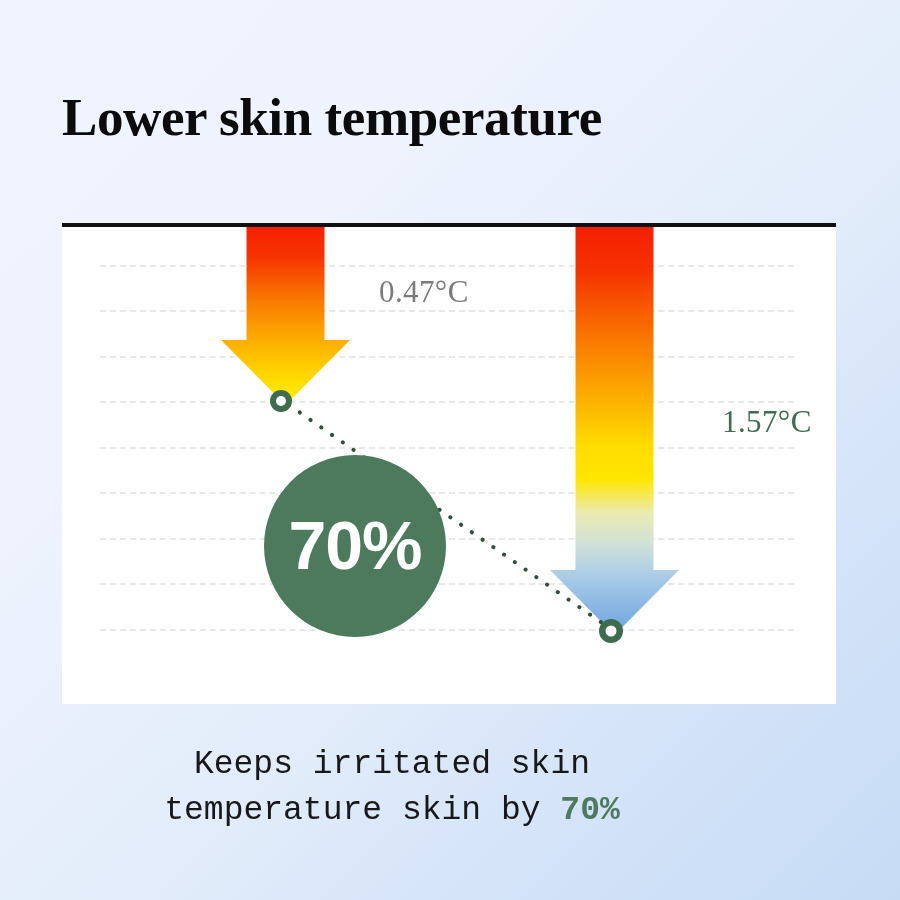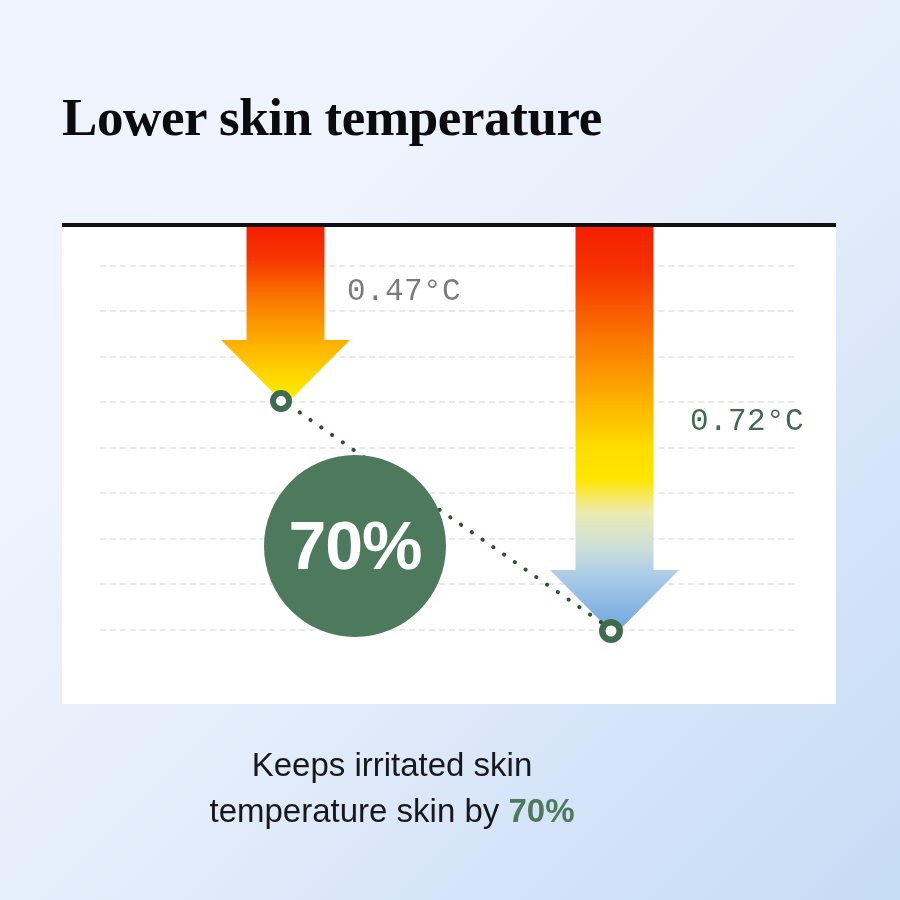--- a/index.html
+++ b/index.html
@@ -69,24 +69,25 @@
   }
 
   
   .arrow {
     position: absolute;
   }
 
   
   .value-label {
     position: absolute;
-    font-family: Liberation Mono, monospace;
+    font-family: Liberation Serif, serif;
     font-size: 31px;
     letter-spacing: 0.4px;
     white-space: nowrap;
+    margin-left: 32px;
   }
   #label-left {
     left: 347px;
     top: 274px;
     color: #7b7b7b;
   }
   #label-right {
     left: 690px;
     top: 404px;
     color: #426a51;
@@ -125,21 +126,21 @@
     margin-top: -2px;
   }
 
   
   #caption {
     position: absolute;
     left: 0;
     top: 742px;
     width: 784px;
     text-align: center;
-    font-family: Liberation Sans, sans-serif;
+    font-family: Liberation Mono, monospace;
     font-size: 33px;
     line-height: 46px;
     color: #17181a;
   }
   #caption-highlight {
     color: #4d7a5c;
     font-weight: 700;
   }
 </style>
 </head>
@@ -204,21 +205,21 @@
     <line x1="289" y1="405" x2="608" y2="627" stroke="#2f4f3c" stroke-width="4" stroke-linecap="round" stroke-dasharray="0.1 13"></line>
 
     <circle cx="281" cy="401" r="11" fill="#3f6b4f"></circle>
     <circle cx="281" cy="401" r="5" fill="#ffffff"></circle>
 
     <circle cx="611" cy="631" r="12" fill="#3f6b4f"></circle>
     <circle cx="611" cy="631" r="5.5" fill="#ffffff"></circle>
   </svg>
 
   <div class="value-label" id="label-left">0.47°C</div>
-  <div class="value-label" id="label-right">0.72°C</div>
+  <div class="value-label" id="label-right">1.57°C</div>
 
   <div id="badge">
     <span id="badge-value">70%</span>
   </div>
 
   <div id="caption">
     <div>Keeps irritated skin</div>
     <div>
       <span>temperature skin by </span><span id="caption-highlight">70%</span>
     </div>

